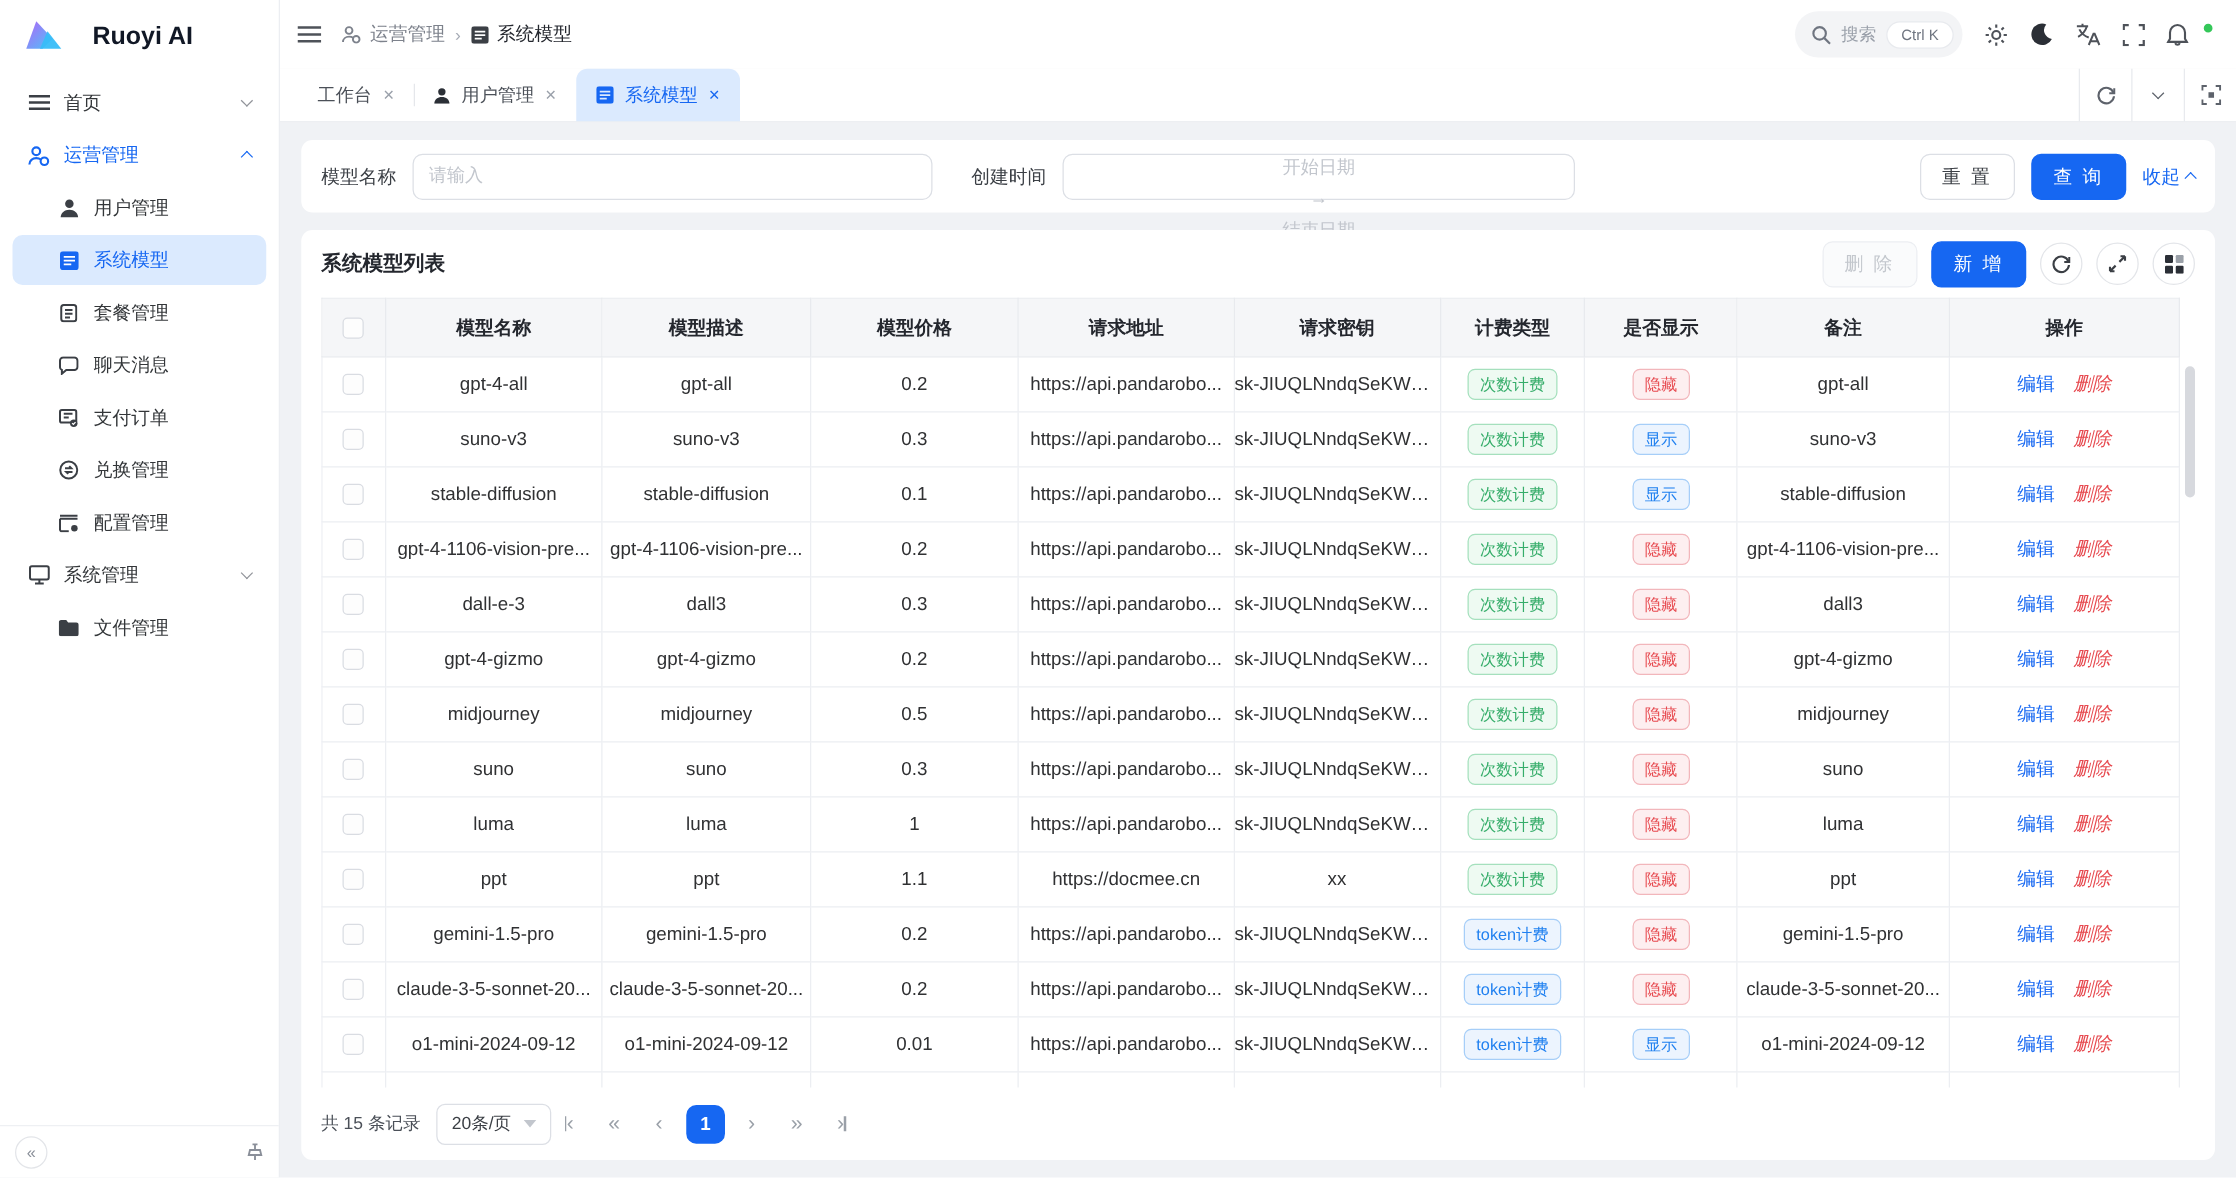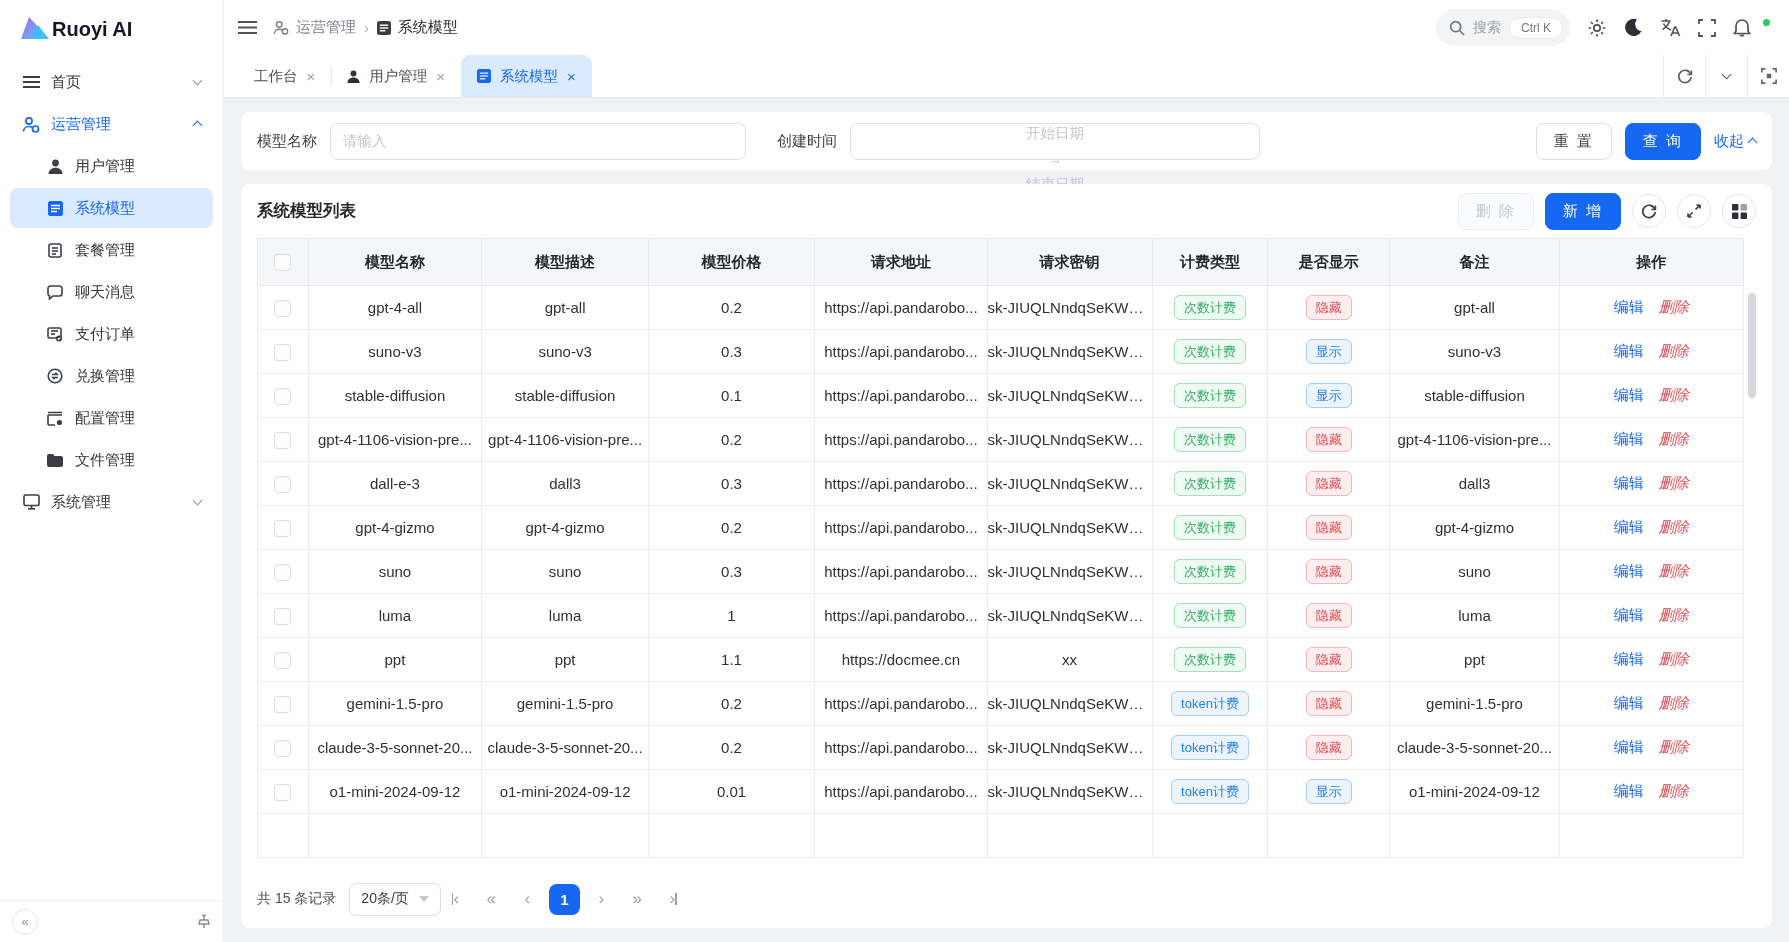--- a/index.html
+++ b/index.html
@@ -8,21 +8,21 @@
     font-family:"Liberation Sans","DejaVu Sans",sans-serif;
     font-size:15px; color:#303133; background:#f0f2f5; display:flex;
   }
   svg { display:block; }
   .chev { display:inline-block; width:7px; height:7px; border-right:1.7px solid currentColor; border-bottom:1.7px solid currentColor; }
   .chev.down { transform:rotate(45deg); margin-top:-3px; }
   .chev.up { transform:rotate(-135deg); margin-top:3px; }
 
   
   .sidebar { width:224px; height:100%; background:#fff; border-right:1px solid #eceef2; display:flex; flex-direction:column; flex-shrink:0; }
-  .logo { height:58px; display:flex; align-items:center; gap:0; padding:0 18px; }
+  .logo { height:58px; display:flex; align-items:center; gap:22px; padding:0 18px; }
   .logo-text { font-size:20px; font-weight:bold; color:#111826; }
   .menu { flex:1; padding-top:2px; overflow:hidden; }
   .m-item { display:flex; align-items:center; gap:11px; height:40px; margin:2px 10px; padding:0 12px; border-radius:8px; color:#333639; cursor:pointer; }
   .m-item .lbl { font-size:15px; }
   .m-item .sp { flex:1; }
   .m-item .chev { color:#909399; }
   .m-item.parent-active { color:#1667f2; }
   .m-item.parent-active .chev { color:#1667f2; }
   .m-item.sub { padding-left:36px; }
   .m-item.active { background:#dbeafe; color:#1667f2; }
@@ -234,40 +234,40 @@
     <div class="m-item sub">
       <span class="micon">
         <svg width="16" height="15" viewBox="0 0 16 15" fill="none" stroke="#3b3f45" stroke-width="1.6">
             <path d="M1 4h14M1 1.5h14M1 4v8.5A1.5 1.5 0 0 0 2.5 14H8"></path>
             <circle cx="12.5" cy="11.5" r="2.6" fill="#3b3f45" stroke="none"></circle>
           </svg>
       </span>
       <span class="lbl">配置管理</span>
     </div>
 
-    <div class="m-item sub">
-      <span class="micon">
-        <svg width="16" height="13" viewBox="0 0 16 13" fill="#3b3f45">
-            <path d="M0 2a2 2 0 0 1 2-2h4l1.5 2H14a2 2 0 0 1 2 2v7a2 2 0 0 1-2 2H2a2 2 0 0 1-2-2z"></path>
-          </svg>
-      </span>
-      <span class="lbl">文件管理</span>
-    </div>
-
     <div class="m-item">
       <span class="micon">
         <svg width="17" height="16" viewBox="0 0 17 16" fill="none" stroke="#3b3f45" stroke-width="1.6">
             <rect x="1" y="1" width="15" height="10.5" rx="1.5"></rect>
             <line x1="8.5" y1="11.5" x2="8.5" y2="14.5"></line>
             <line x1="5" y1="14.8" x2="12" y2="14.8"></line>
           </svg>
       </span>
       <span class="lbl">系统管理</span>
       <span class="sp"></span>
         <span class="chev down"></span>
+    </div>
+
+    <div class="m-item sub">
+      <span class="micon">
+        <svg width="16" height="13" viewBox="0 0 16 13" fill="#3b3f45">
+            <path d="M0 2a2 2 0 0 1 2-2h4l1.5 2H14a2 2 0 0 1 2 2v7a2 2 0 0 1-2 2H2a2 2 0 0 1-2-2z"></path>
+          </svg>
+      </span>
+      <span class="lbl">文件管理</span>
     </div>
   </nav>
 
   <div class="side-foot">
     <button class="collapse-btn">«</button>
     <span class="pin-btn">
       <svg width="14" height="15" viewBox="0 0 14 15" fill="none" stroke="#8a8f99" stroke-width="1.5">
           <path d="M5 1.5h4M7 1.5v4.5M3 6h8l1 4H2zM7 10v4"></path>
         </svg>
     </span>
@@ -553,20 +553,32 @@
                 <td>0.2</td>
                 <td>https://api.pandarobo...</td>
                 <td>sk-JIUQLNndqSeKWU...</td>
                 <td><span class="badge green">次数计费</span></td>
                 <td><span class="badge red">隐藏</span></td>
                 <td>gpt-4-gizmo</td>
                 <td class="ops"><a class="lnk-edit">编辑</a><a class="lnk-del">删除</a></td>
               </tr>
               <tr>
                 <td><span class="cb"></span></td>
+                <td>midjourney</td>
+                <td>midjourney</td>
+                <td>0.5</td>
+                <td>https://api.pandarobo...</td>
+                <td>sk-JIUQLNndqSeKWU...</td>
+                <td><span class="badge green">次数计费</span></td>
+                <td><span class="badge red">隐藏</span></td>
+                <td>midjourney</td>
+                <td class="ops"><a class="lnk-edit">编辑</a><a class="lnk-del">删除</a></td>
+              </tr>
+              <tr>
+                <td><span class="cb"></span></td>
                 <td>suno</td>
                 <td>suno</td>
                 <td>0.3</td>
                 <td>https://api.pandarobo...</td>
                 <td>sk-JIUQLNndqSeKWU...</td>
                 <td><span class="badge green">次数计费</span></td>
                 <td><span class="badge red">隐藏</span></td>
                 <td>suno</td>
                 <td class="ops"><a class="lnk-edit">编辑</a><a class="lnk-del">删除</a></td>
               </tr>

